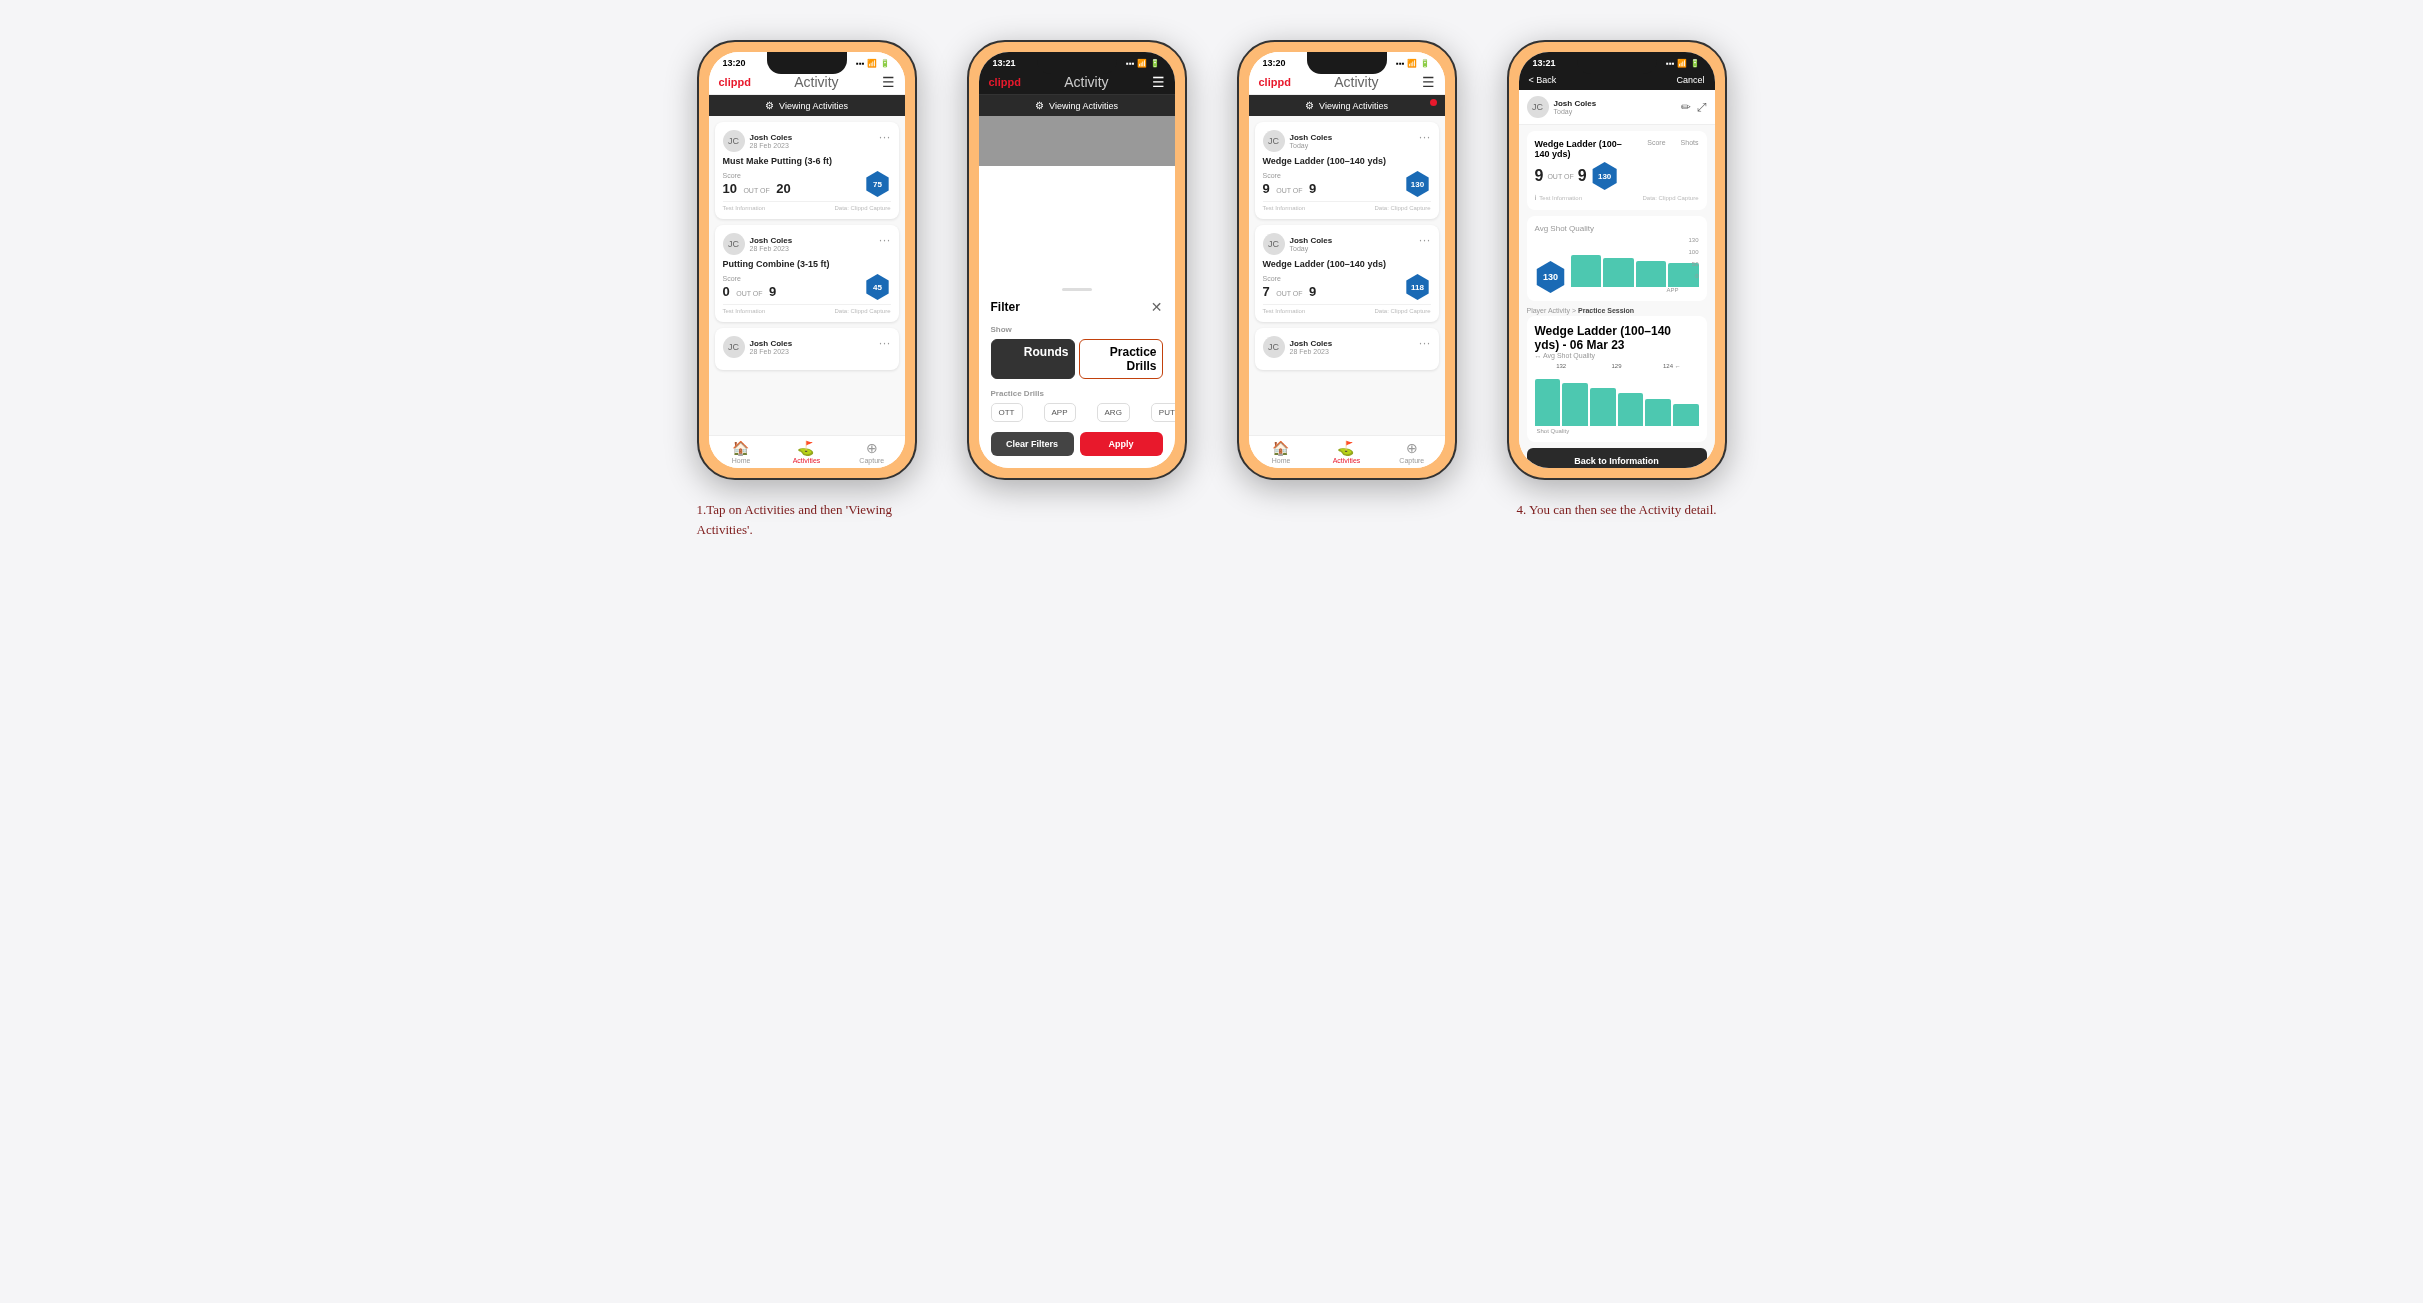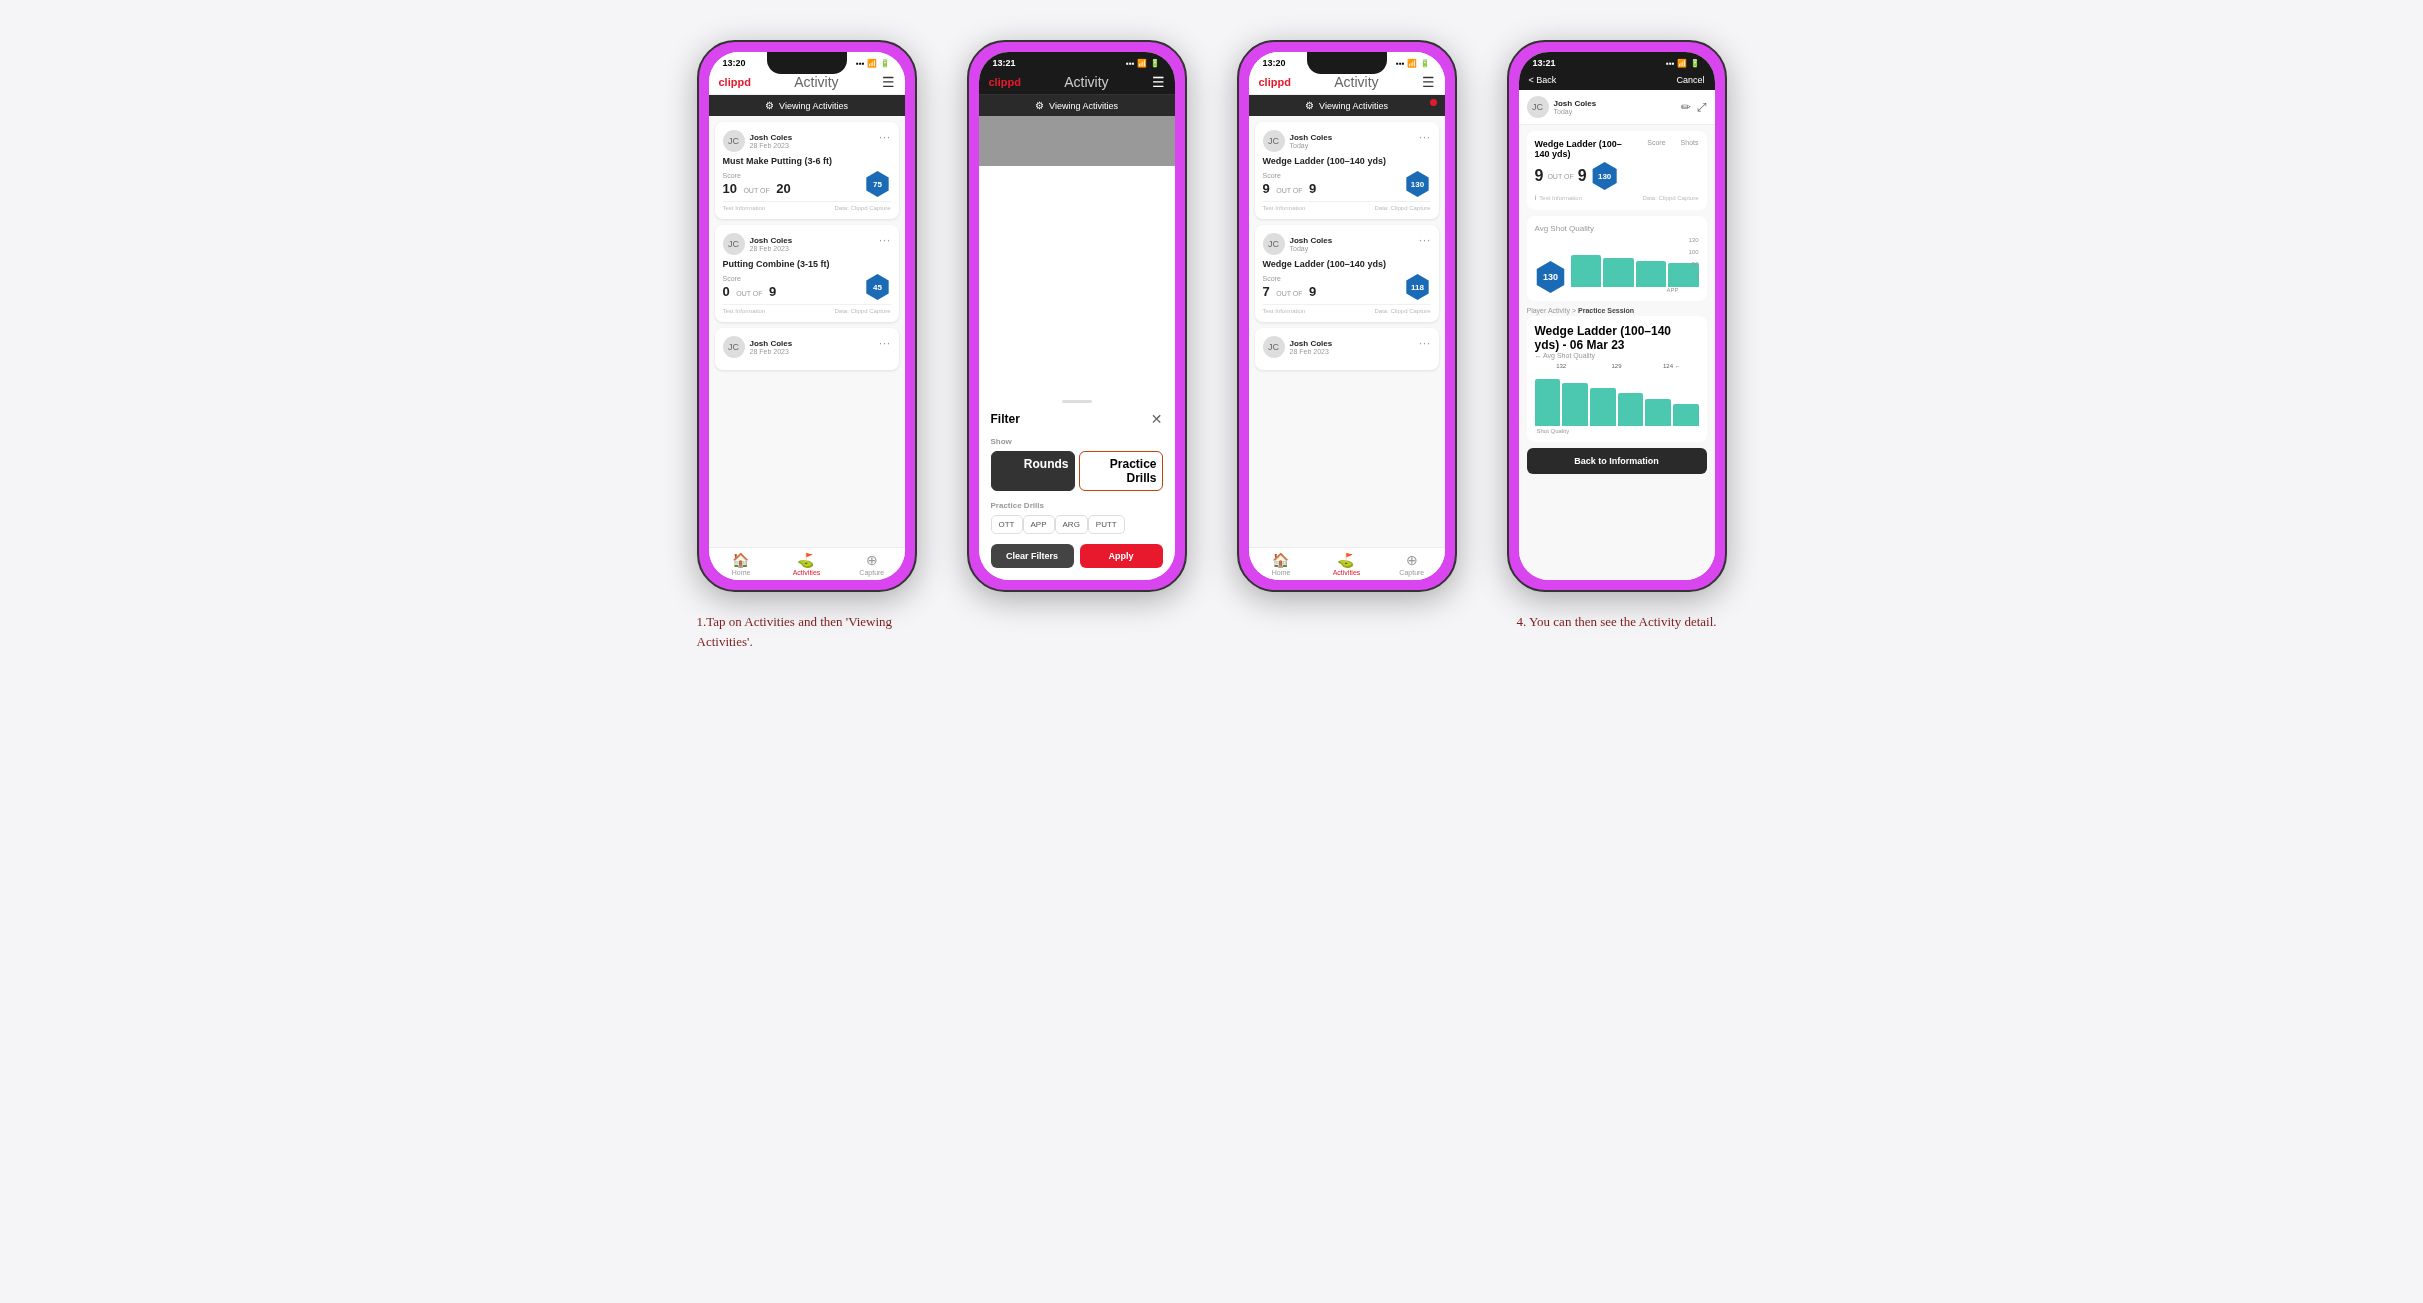--- a/index.html
+++ b/index.html
@@ -20,22 +20,22 @@
     }
     .phone-col {
       display: flex;
       flex-direction: column;
       align-items: center;
       gap: 20px;
       width: 240px;
     }
     .phone-frame {
       width: 220px;
-      height: 552px;
-      background: #d946ef;
+      height: 440px;
+      background: #fdba74;
       border-radius: 38px;
       padding: 10px;
       position: relative;
       box-shadow: 0 8px 32px rgba(0,0,0,0.3);
       border: 2px solid #333;
     }
     .phone-screen {
       width: 100%;
       height: 100%;
       background: #fff;
@@ -210,21 +210,21 @@
       flex: 1;
       padding: 5px;
       text-align: right;
       border: 1px solid #c2410c;
       border-radius: 6px;
       font-size: 12px;
       font-weight: 600;
     }
     .filter-tab.active { background: #333; color: #fff; border-color: #333; }
     .filter-drills-label { font-size: 8px; color: #999; margin-bottom: 5px; font-weight: 600; }
-    .filter-drill-tags { display: flex; gap: 0; margin-bottom: 10px; }
+    .filter-drill-tags { display: flex; gap: 21px; margin-bottom: 10px; }
     .filter-tag {
       padding: 4px 7px;
       border: 1px solid #ddd;
       border-radius: 5px;
       font-size: 8px;
       color: #555;
     }
     .filter-actions { display: flex; gap: 6px; margin-top: 8px; }
     .btn-clear {
       flex: 1;

